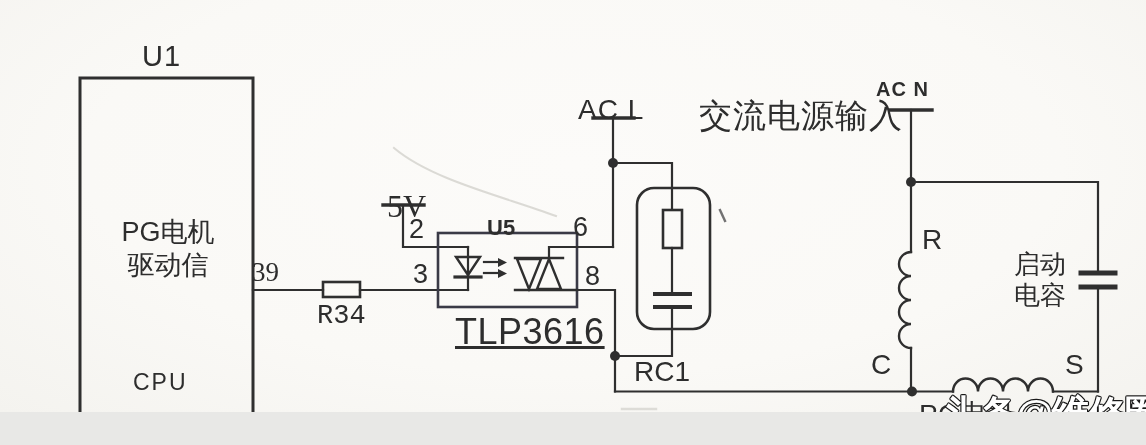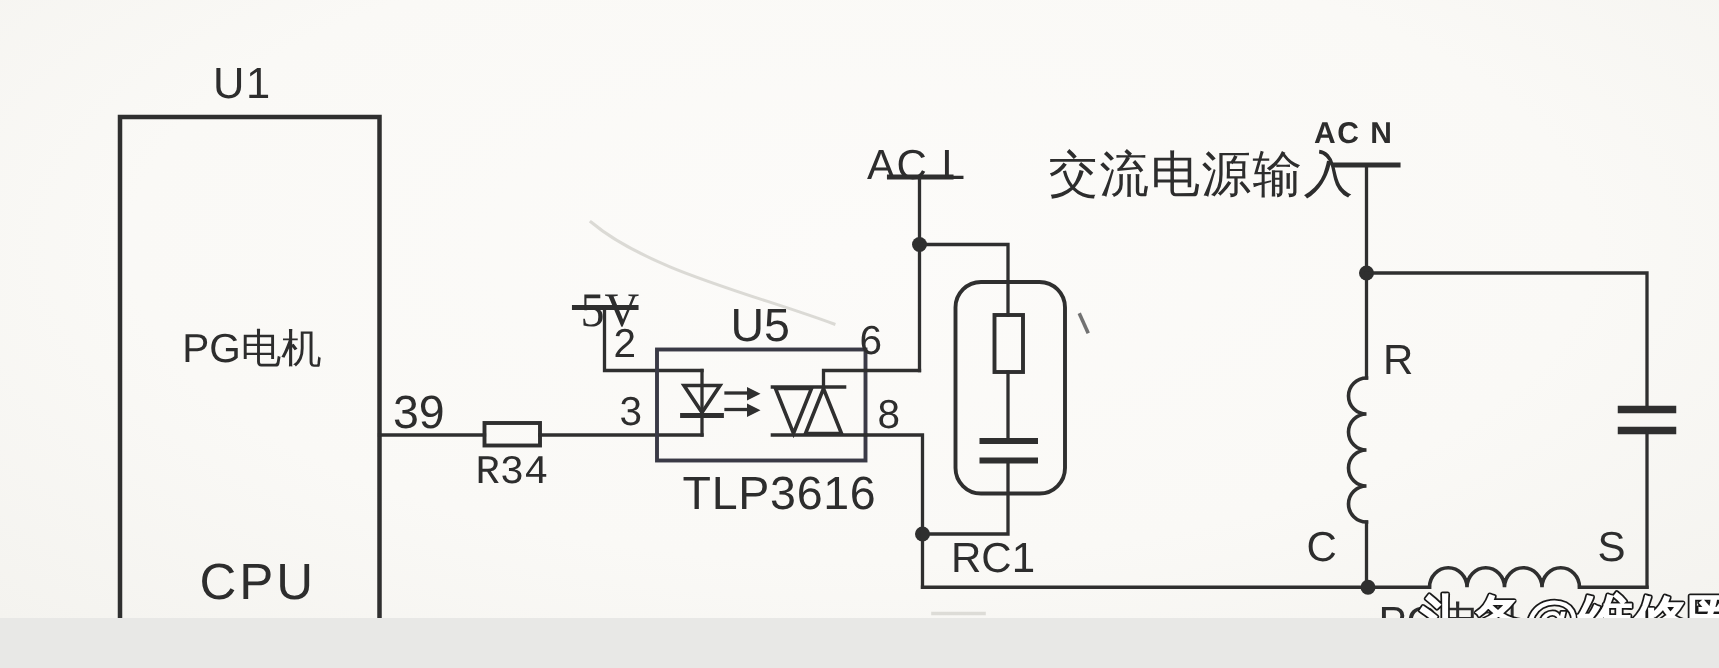--- a/index.html
+++ b/index.html
@@ -8,30 +8,30 @@
     background:radial-gradient(ellipse at 50% 40%, #fcfbf9 0%, #faf9f6 60%, #f4f3ef 100%);
     font-family:"Liberation Sans","DejaVu Sans",sans-serif;
     color:#2d2d2d;
   }
   svg{display:block;}
   .wires{position:absolute;left:0;top:0;z-index:1;}
   .lbl{position:absolute;z-index:2;white-space:nowrap;color:#2d2d2d;font-weight:500;}
   .lbl .line{display:block;}
   #lbl-u1{left:142px;top:40px;font-size:29px;letter-spacing:1px;}
   #lbl-cpu-desc{left:90px;top:216px;width:156px;text-align:center;font-size:27px;line-height:33px;white-space:normal;}
-  #lbl-cpu{left:133px;top:369px;font-size:34px;letter-spacing:2px;}
-  #lbl-pin39{left:262px;top:257px;font-size:31px;}
+  #lbl-cpu{left:133px;top:369px;font-size:23px;letter-spacing:2px;}
+  #lbl-pin39{left:252px;top:257px;font-size:27px;font-family:Liberation Serif, serif;}
   #lbl-r34{left:317px;top:301px;font-size:27px;font-family:Liberation Mono, monospace;}
   #lbl-5v{left:387px;top:188px;font-size:32px;font-family:Liberation Serif, serif;}
   #lbl-pin2{left:409px;top:214px;font-size:27px;}
   #lbl-pin3{left:413px;top:259px;font-size:27px;}
-  #lbl-u5{left:487px;top:199px;font-size:31px;}
+  #lbl-u5{left:487px;top:215px;font-size:22px;font-weight:bold;}
   #lbl-pin6{left:573px;top:212px;font-size:27px;}
   #lbl-pin8{left:585px;top:261px;font-size:27px;}
-  #lbl-tlp{left:455px;top:311px;font-size:31px;letter-spacing:.5px;}
+  #lbl-tlp{left:455px;top:311px;font-size:36px;letter-spacing:.5px;text-decoration:underline;}
   #lbl-acl{left:578px;top:94px;font-size:28px;letter-spacing:1px;text-align:right;}
   #lbl-ac-caption{left:699px;top:94px;font-size:33px;letter-spacing:1px;}
   #lbl-acn{left:876px;top:78px;font-size:20px;letter-spacing:1px;font-weight:bold;}
   #lbl-rc1{left:634px;top:356px;font-size:28px;}
   #lbl-r{left:922px;top:224px;font-size:28px;}
   #lbl-startcap{left:1011px;top:249px;width:58px;text-align:center;font-size:26px;line-height:31px;white-space:normal;}
   #lbl-c{left:871px;top:349px;font-size:28px;}
   #lbl-s{left:1065px;top:349px;font-size:28px;}
   #lbl-pg{left:919px;top:396px;font-size:28px;}
   .wm{position:absolute;left:941px;top:386px;z-index:3;}
@@ -109,40 +109,45 @@
       <path d="M911 182 V252"></path>
       <path d="M911 252 A12 12 0 0 0 911 276 A12 12 0 0 0 911 300 A12 12 0 0 0 911 324 A12 12 0 0 0 911 348" stroke-width="2.4"></path>
       <path d="M911 348 V391.5"></path>
     </g>
   </svg>
 
   <div class="lbl" id="lbl-u1">U1</div>
 
   <div class="lbl" id="lbl-cpu-desc">
     <span class="line">PG电机</span>
+    <span class="line">驱动信</span>
   </div>
 
   <div class="lbl" id="lbl-cpu">CPU</div>
   <div class="lbl" id="lbl-pin39">39</div>
   <div class="lbl" id="lbl-r34">R34</div>
   <div class="lbl" id="lbl-5v">5V</div>
 
   <div class="lbl" id="lbl-pin2">2</div>
   <div class="lbl" id="lbl-pin3">3</div>
   <div class="lbl" id="lbl-u5">U5</div>
   <div class="lbl" id="lbl-pin6">6</div>
   <div class="lbl" id="lbl-pin8">8</div>
   <div class="lbl" id="lbl-tlp">TLP3616</div>
 
   <div class="lbl" id="lbl-acl">AC L</div>
   <div class="lbl" id="lbl-ac-caption">交流电源输入</div>
   <div class="lbl" id="lbl-acn">AC N</div>
   <div class="lbl" id="lbl-rc1">RC1</div>
 
   <div class="lbl" id="lbl-r">R</div>
+  <div class="lbl" id="lbl-startcap">
+    <span class="line">启动</span>
+    <span class="line">电容</span>
+  </div>
   <div class="lbl" id="lbl-c">C</div>
   <div class="lbl" id="lbl-s">S</div>
   <div class="lbl" id="lbl-pg">PG电机</div>
 
   <svg class="wm" width="206" height="58" viewBox="0 0 206 58">
     <text x="2" y="41">头条@维修圈</text>
   </svg>
 
 </div>
 

